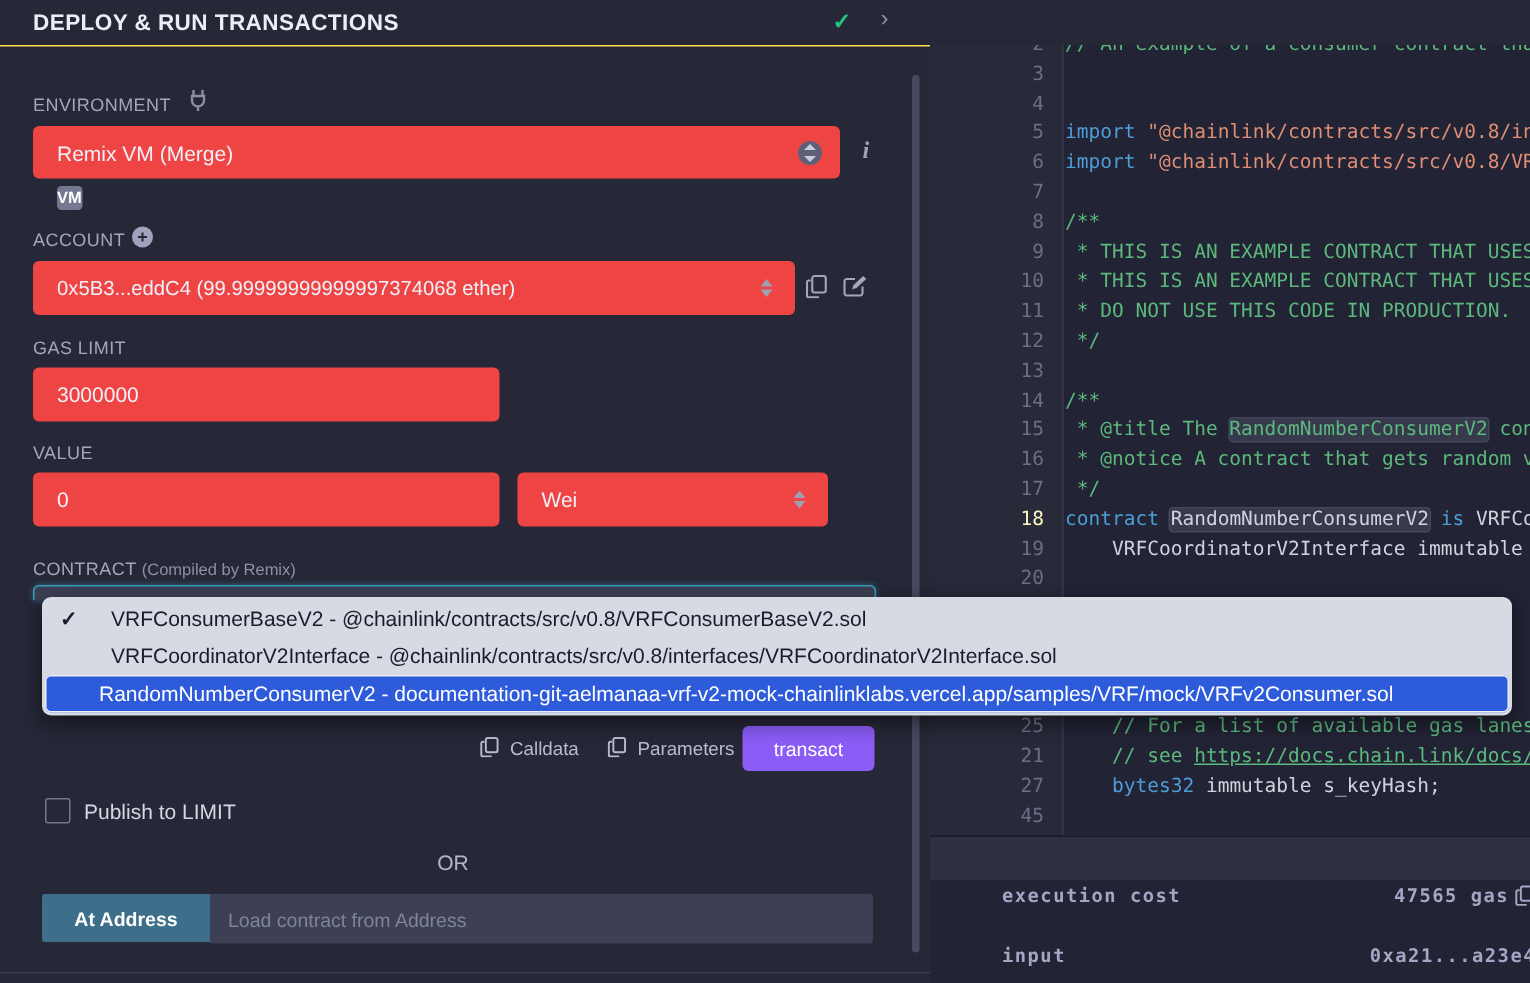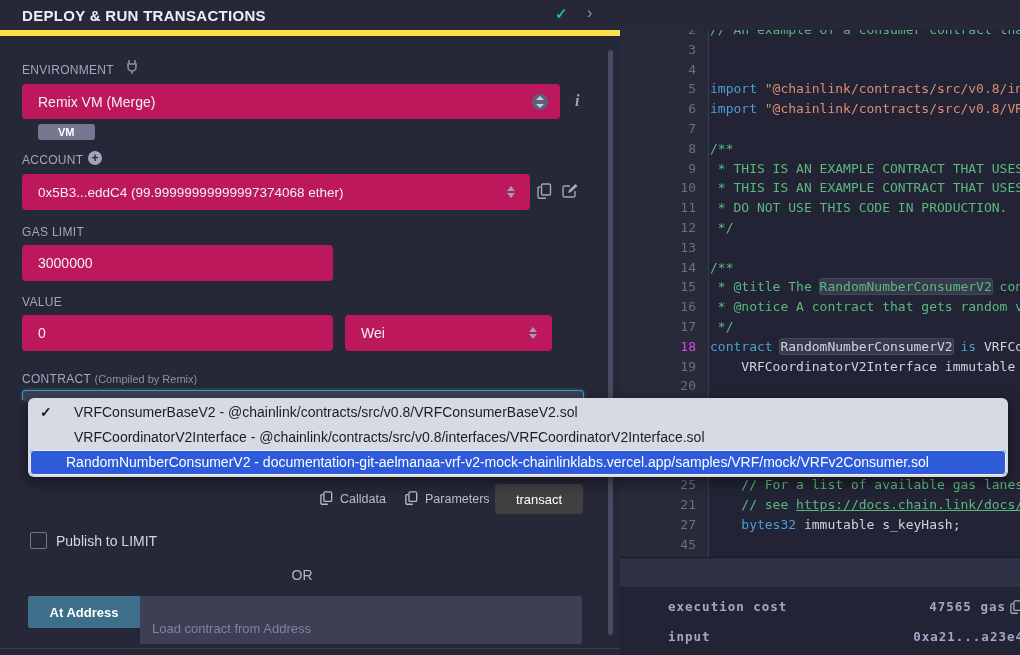--- a/index.html
+++ b/index.html
@@ -1,66 +1,66 @@
 <!DOCTYPE html>
 <html><head>
 <meta charset="utf-8">
 <style>
   html,body{margin:0;padding:0}
   body{width:1020px;height:655px;position:relative;overflow:hidden;background:#262737;
        font-family:"Liberation Sans",sans-serif;-webkit-font-smoothing:antialiased}
   .abs{position:absolute}
   
   .panel{position:absolute;left:0;top:0;width:620px;height:655px;background:#262737}
-  .panel-header{position:absolute;left:0;top:0;width:620px;height:30px;border-bottom:6px solid #fde047}
+  .panel-header{position:absolute;left:0;top:0;width:620px;height:30px;border-bottom:1px solid #fde047}
   .panel-title{position:absolute;left:22px;top:7px;font-size:15px;font-weight:700;color:#edeef5;letter-spacing:.3px}
   .hdr-check{position:absolute;left:555px;top:5px;font-size:15px;font-weight:700;color:#24c17e}
   .hdr-chev{position:absolute;left:587px;top:4px;font-size:16px;color:#9093a8}
   .lbl{position:absolute;font-size:12px;color:#a4a6bd;letter-spacing:.3px}
   .lbl .sub{font-size:11px;color:#8d90a6;letter-spacing:0}
-  .field{position:absolute;background:#be185d;border-radius:4px;color:#eff0f7;font-size:13.5px}
+  .field{position:absolute;background:#ef4444;border-radius:4px;color:#eff0f7;font-size:13.5px}
   .field .ftxt{position:absolute;left:16px;top:50%;transform:translateY(-50%);white-space:nowrap}
   .badge-vm{position:absolute;left:38px;top:124px;background:#757891;color:#fff;font-size:11px;font-weight:700;
-            padding:2px 20px;border-radius:3px}
+            padding:2px 0;border-radius:3px}
   .icon{color:#a4a6bd}
   .circ-ud{position:absolute;right:12px;top:50%;transform:translateY(-50%);width:16px;height:16px;border-radius:50%;background:#5d6078}
   .circ-ud:before{content:"";position:absolute;left:4px;top:2px;border-left:4px solid transparent;border-right:4px solid transparent;border-bottom:4px solid #c9cbdb}
   .circ-ud:after{content:"";position:absolute;left:4px;bottom:2px;border-left:4px solid transparent;border-right:4px solid transparent;border-top:4px solid #c9cbdb}
   .caret-ud{position:absolute;right:14px;top:50%;transform:translateY(-50%);width:10px;height:14px}
   .caret-ud:before{content:"";position:absolute;left:1px;top:1px;border-left:4px solid transparent;border-right:4px solid transparent;border-bottom:5px solid #9da0b5}
   .caret-ud:after{content:"";position:absolute;left:1px;bottom:1px;border-left:4px solid transparent;border-right:4px solid transparent;border-top:5px solid #9da0b5}
   .info-i{position:absolute;left:575px;top:92px;font-family:"Liberation Serif",serif;font-style:italic;font-weight:700;
           font-size:16px;color:#9fa2b8}
   .plus-circle{position:absolute;width:14px;height:14px;border-radius:50%;background:#9fa3bb;color:#262737;
                font-size:12px;font-weight:700;text-align:center;line-height:14px}
   .contract-sliver{position:absolute;left:22px;top:390px;width:560px;height:9px;background:#3d4054;
                    border:1px solid #3d9dc0;border-bottom:none;border-radius:4px 4px 0 0;box-shadow:0 0 4px rgba(61,157,192,.55)}
   .act-lbl{position:absolute;font-size:12.5px;color:#babccb}
-  .btn-transact{position:absolute;left:495px;top:484px;width:88px;height:30px;background:#404040;border:none;border-radius:4px;
+  .btn-transact{position:absolute;left:495px;top:484px;width:88px;height:30px;background:#8b5cf6;border:none;border-radius:4px;
                 color:#fff;font-size:13px;font-family:"Liberation Sans",sans-serif;cursor:pointer}
   .chk{position:absolute;width:15px;height:15px;border:1px solid #73768c;border-radius:2px;background:transparent}
   .publish-lbl{position:absolute;left:56px;top:533px;font-size:14px;color:#d4d6e4}
   .or-lbl{position:absolute;left:22px;top:567px;width:560px;text-align:center;font-size:14px;color:#b4b6c6}
   .btn-ataddr{position:absolute;left:28px;top:596px;width:112px;height:32px;background:#3d6e8a;border:none;border-radius:2px 0 0 2px;
               color:#fff;font-size:13px;font-weight:700;font-family:"Liberation Sans",sans-serif;cursor:pointer}
   .inp-ataddr{position:absolute;left:140px;top:596px;width:430px;height:32px;background:#3d4054;border:none;border-radius:0 2px 2px 0;
-              color:#eff0f7;font-size:13px;padding:16px 0 0 12px;font-family:"Liberation Sans",sans-serif;outline:none}
+              color:#eff0f7;font-size:13px;padding:1px 0 0 12px;font-family:"Liberation Sans",sans-serif;outline:none}
   .inp-ataddr::placeholder{color:#7f839d}
   .panel-divider{position:absolute;left:0;top:648px;width:620px;height:1px;background:#3a3c4e}
   .panel-scroll{position:absolute;left:608px;top:50px;width:5px;height:585px;background:#474a60;border-radius:3px}
   
   .tabbar{position:absolute;left:620px;top:0;width:400px;height:30px;background:#262737}
   .tab-home{position:absolute;left:740px;top:0;height:30px;color:#9fa2b8;font-size:15px}
   
   .editor{position:absolute;left:620px;top:30px;width:400px;height:527px;background:#222334;overflow:hidden;
           font-family:"DejaVu Sans Mono",monospace;font-size:13px}
   .gutter{position:absolute;left:0;top:0;width:88px;height:527px;background:#282939;border-right:1px solid #383a4f}
   .line{position:absolute;left:0;width:400px;height:20px;line-height:20px;white-space:pre}
   .lnum{position:absolute;left:0;width:76px;text-align:right;color:#6b6e87}
-  .lnum.cur{color:#d946ef}
+  .lnum.cur{color:#fef9c3}
   .lcode{position:absolute;left:90px;white-space:pre}
   .tk-c{color:#5cb87c}.tk-k{color:#4d9dd6}.tk-s{color:#de8e75}.tk-p{color:#d0d2de}
   .tk-cu{color:#5cb87c;text-decoration:underline}
   .tk-ch{color:#5cb87c;background:rgba(130,140,170,.22);border-radius:2px;outline:1px solid rgba(160,170,200,.28)}
   .tk-ph{color:#d0d2de;background:rgba(130,140,170,.22);border-radius:2px;outline:1px solid rgba(160,170,200,.28)}
   
   .dropdown{position:absolute;left:28px;top:398px;width:980px;height:79px;background:#d8dae3;border-radius:6px;
             box-shadow:0 4px 14px rgba(0,0,0,.5);z-index:20;padding-top:2px;box-sizing:border-box}
   .dd-row{position:relative;height:25px;line-height:25px;font-size:14px;color:#1a1c2e;padding-left:46px;white-space:nowrap;overflow:hidden}
   .dd-row .dd-check{position:absolute;left:12px;top:0;font-weight:700}
@@ -216,21 +216,21 @@
   
   
   
   
   
   
   
 </div>
 
 <div class="termout">
-  <div class="term-row" style="top:10px">
+  <div class="term-row" style="top:0">
     <span class="term-label">execution cost</span>
     <span class="term-val" style="right:14px">47565 gas</span>
     <span class="abs" style="right:-3px;top:3px">
       <svg width="13" height="14" viewBox="0 0 15 16">
           <rect x="4.5" y="1" width="9" height="11" rx="1.5" stroke="#a3a6c4" fill="none" stroke-width="1.5"></rect>
           <path d="M3.5 4H2.2A1.2 1.2 0 0 0 1 5.2V14a1.2 1.2 0 0 0 1.2 1.2H9" stroke="#a3a6c4" fill="none" stroke-width="1.5"></path>
         </svg>
     </span>
   </div>
   <div class="term-row" style="top:40px">

